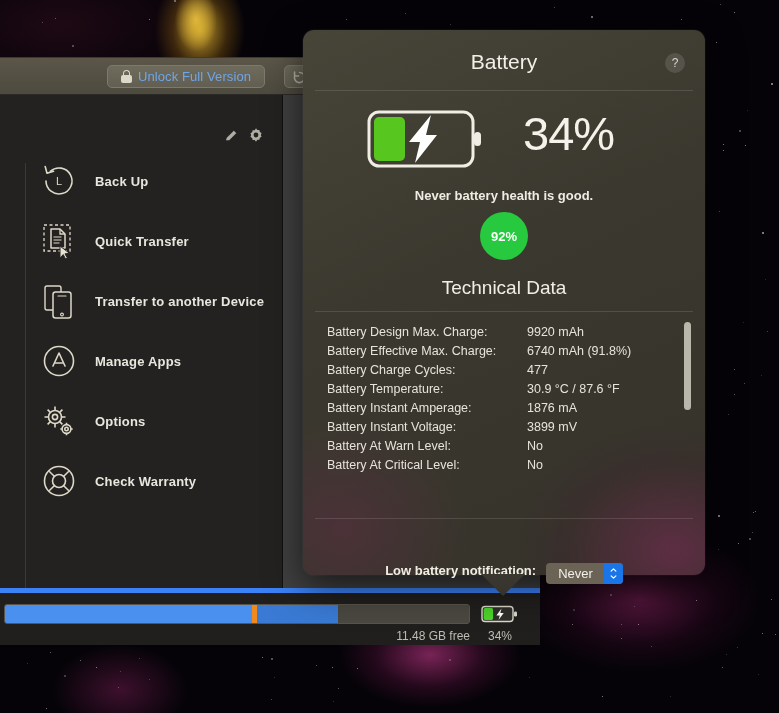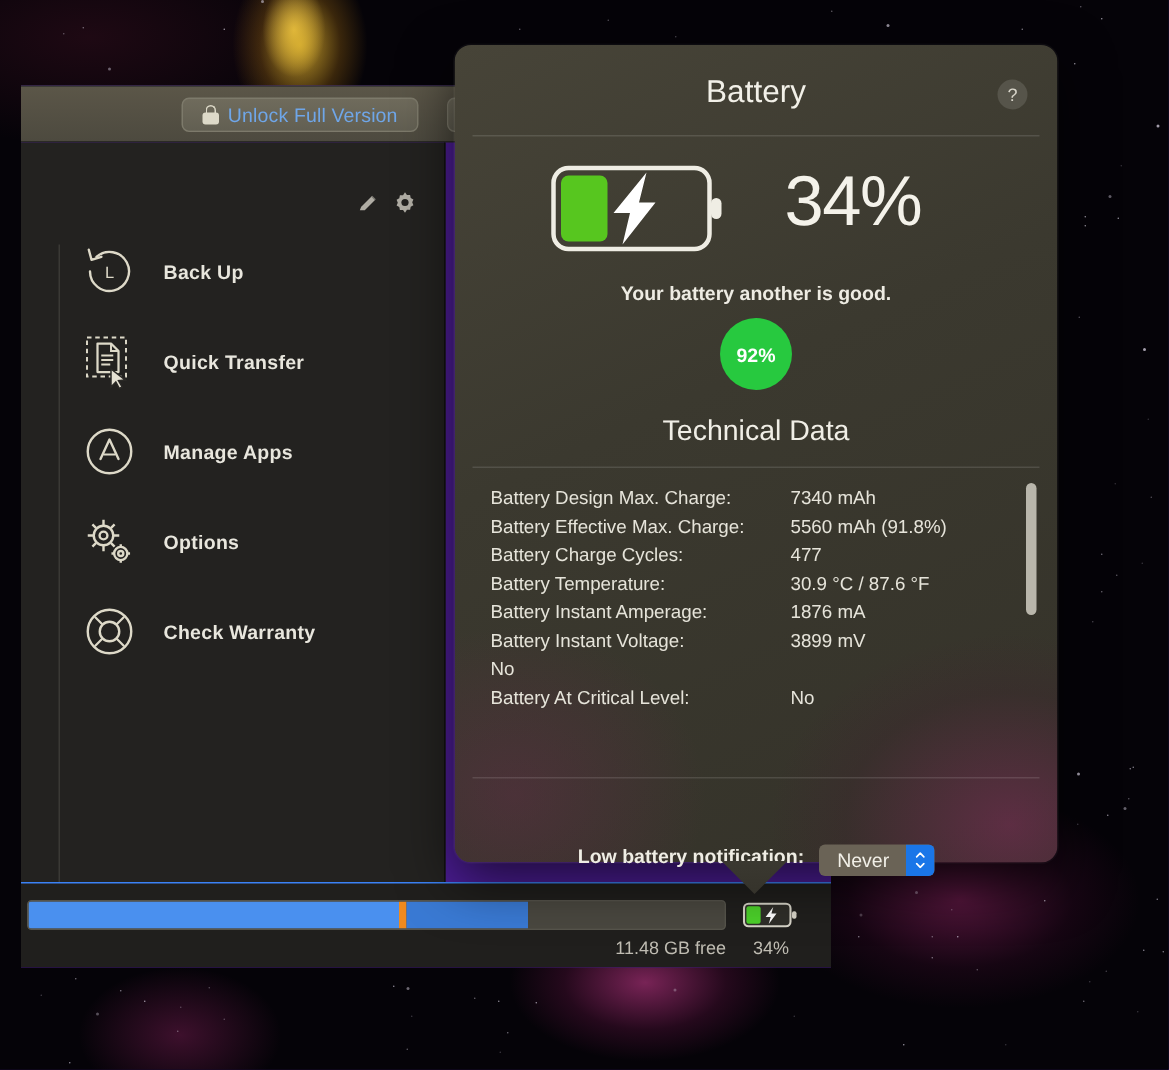--- a/index.html
+++ b/index.html
@@ -23,23 +23,23 @@
       #050308;
   }
   #stars { position: absolute; inset: 0; }
   #stars i {
     position: absolute; width: 1px; height: 1px;
     background: #cfc8d8; border-radius: 50%; opacity: .55;
   }
 
   
   #app-window {
-    position: absolute; left: 14px; top: 57px;
+    position: absolute; left: 0; top: 57px;
     width: 540px; height: 588px;
-    background: #4c1d95;
+    background: #404040;
     border-top: 1px solid #3b3a36;
     overflow: hidden;
   }
   #titlebar {
     position: absolute; left: 0; top: 0; width: 540px; height: 37px;
     background: linear-gradient(180deg,#5b5648 0%, #4d4a3f 100%);
     border-bottom: 1px solid #2b2a26;
   }
   #unlock-btn {
     position: absolute; left: 107px; top: 7px;
@@ -88,21 +88,21 @@
     height: 60px; display: flex; align-items: center;
     padding-left: 38px; gap: 15px; cursor: pointer;
   }
   .menu-item .mi-icon { width: 42px; height: 42px; flex: none; }
   .menu-item .mi-label {
     font-size: 13px; font-weight: bold; color: #e8e6dd; letter-spacing: .2px;
   }
 
   #statusbar {
     position: absolute; left: 0; bottom: 0; width: 640px; height: 57px;
-    background: #201f1d; border-top: 1px solid #3b82f6; text-decoration: underline;
+    background: #201f1d; border-top: 5px solid #3b82f6; text-decoration: underline;
   }
   #storage-bar {
     position: absolute; left: 4px; top: 11px; width: 466px; height: 20px;
     background: #4a4840; border: 1px solid #57554c; border-radius: 3px;
     overflow: hidden; display: flex;
   }
   #storage-bar .seg { height: 100%; }
   #batt-mini {
     position: absolute; left: 481px; top: 11px;
     width: 37px; height: 20px;
@@ -345,20 +345,31 @@
             <path d="M13 9 h9 l5 5 v14 h-14 Z" fill="none" stroke="#ddd9c8" stroke-width="1.5" stroke-linejoin="round"></path>
             <path d="M22 9 v5 h5" fill="none" stroke="#ddd9c8" stroke-width="1.3"></path>
             <path d="M15.5 17 h8 M15.5 20 h8 M15.5 23 h6" stroke="#ddd9c8" stroke-width="1.2"></path>
             <path d="M22 26 L22 38 L25.2 34.6 L27.6 39 L29.4 38 L27 33.8 L31.6 33.4 Z" fill="#e6e2d4" stroke="#2a2926" stroke-width="1"></path>
           </svg>
         </span>
         <span class="mi-label">Quick Transfer</span>
       </div>
 
 
+      <div class="menu-item">
+        <span class="mi-icon">
+          <svg width="42" height="42" viewBox="0 0 42 42">
+            <rect x="7" y="6" width="16" height="24" rx="2" fill="none" stroke="#ddd9c8" stroke-width="1.4"></rect>
+            <rect x="15" y="12" width="18" height="26" rx="2.5" fill="#232220" stroke="#ddd9c8" stroke-width="1.5"></rect>
+            <path d="M20 16 h8" stroke="#ddd9c8" stroke-width="1.2" stroke-linecap="round"></path>
+            <circle cx="24" cy="34.5" r="1.4" fill="none" stroke="#ddd9c8" stroke-width="1.1"></circle>
+          </svg>
+        </span>
+        <span class="mi-label">Transfer to another Device</span>
+      </div>
 
       <div class="menu-item">
         <span class="mi-icon">
           <svg width="42" height="42" viewBox="0 0 42 42">
             <circle cx="21" cy="21" r="14.5" fill="none" stroke="#ddd9c8" stroke-width="1.6"></circle>
             <path d="M15 26 L21 13 L27 26" fill="none" stroke="#ddd9c8" stroke-width="1.6" stroke-linecap="round" stroke-linejoin="round"></path>
             <path d="M17.4 23 h7.2" stroke="#ddd9c8" stroke-width="1.4" stroke-linecap="round"></path>
           </svg>
         </span>
         <span class="mi-label">Manage Apps</span>
@@ -425,51 +436,52 @@
   <div class="hr" id="hr-top"></div>
 
   <svg id="batt-big" viewBox="0 0 118 60">
     <rect x="2" y="3" width="104" height="54" rx="10" fill="none" stroke="#efede4" stroke-width="3"></rect>
     <rect x="107" y="23" width="7" height="14" rx="3.5" fill="#efede4"></rect>
     <rect x="7" y="8" width="31" height="44" rx="5" fill="#57c61f"></rect>
     <path d="M64 6 L42 33 h11 l-5 21 22 -28 h-11 Z" fill="#ffffff"></path>
   </svg>
 
   <div id="batt-pct-big">34%</div>
-  <div id="health-text">Your battery another is good.</div>
+  <div id="health-text">Never battery health is good.</div>
   <div id="health-circle">92%</div>
   <div id="tech-title">Technical Data</div>
 
   <div class="hr" id="hr-tech-top"></div>
   <div id="tech-list">
       <div class="tech-row">
         <span class="k">Battery Design Max. Charge:</span>
-        <span class="v">7340 mAh</span>
+        <span class="v">9920 mAh</span>
       </div>
       <div class="tech-row">
         <span class="k">Battery Effective Max. Charge:</span>
-        <span class="v">5560 mAh (91.8%)</span>
+        <span class="v">6740 mAh (91.8%)</span>
       </div>
       <div class="tech-row">
         <span class="k">Battery Charge Cycles:</span>
         <span class="v">477</span>
       </div>
       <div class="tech-row">
         <span class="k">Battery Temperature:</span>
         <span class="v">30.9 °C / 87.6 °F</span>
       </div>
       <div class="tech-row">
         <span class="k">Battery Instant Amperage:</span>
         <span class="v">1876 mA</span>
       </div>
       <div class="tech-row">
         <span class="k">Battery Instant Voltage:</span>
         <span class="v">3899 mV</span>
       </div>
       <div class="tech-row">
+        <span class="k">Battery At Warn Level:</span>
         <span class="v">No</span>
       </div>
       <div class="tech-row">
         <span class="k">Battery At Critical Level:</span>
         <span class="v">No</span>
       </div>
     </div>
   <div id="tech-scrollbar"></div>
   <div class="hr" id="hr-tech-bot"></div>
 

